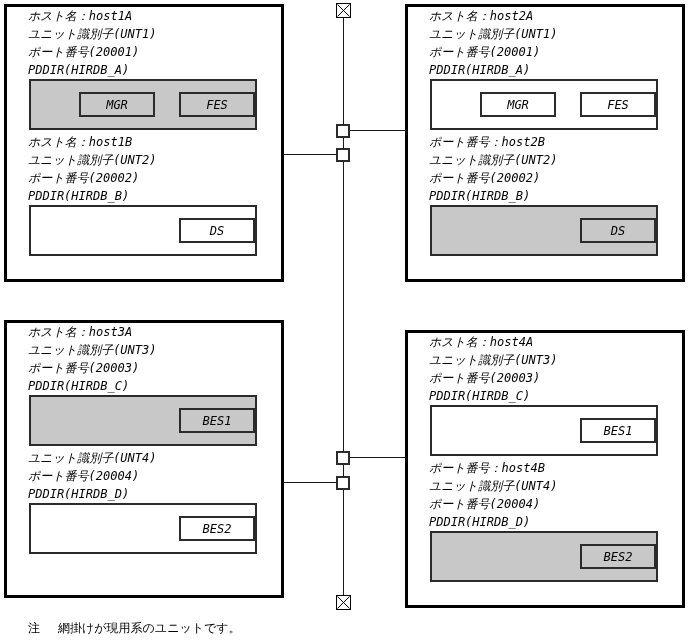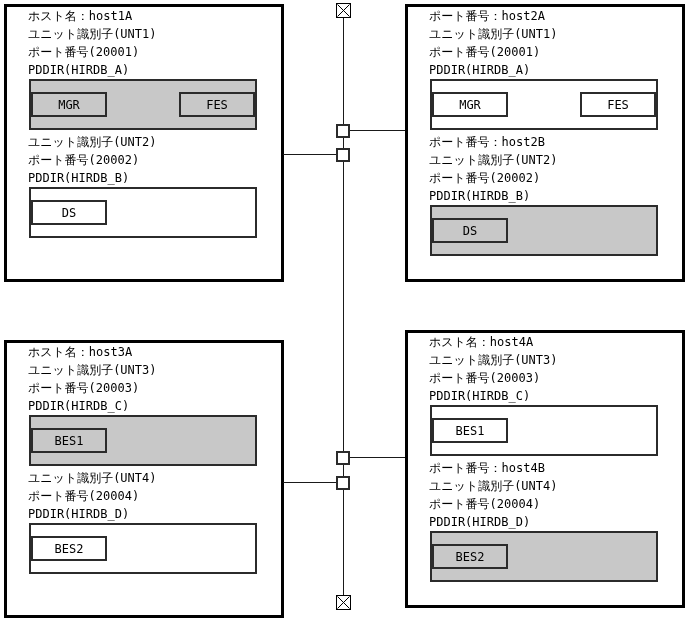--- a/index.html
+++ b/index.html
@@ -1,31 +1,31 @@
 <!DOCTYPE html>
 <html><head>
 <meta charset="utf-8">
 <style>
   html,body{margin:0;padding:0;background:#fff;}
   body{font-family:"DejaVu Sans Mono","DejaVu Sans",monospace;color:#000;}
   .canvas{position:relative;width:689px;height:644px;background:#fff;overflow:hidden;}
 
   
   .host-box{position:absolute;box-sizing:border-box;width:280px;height:278px;
-            border:3px solid #000;background:#fff;padding:0 0 12px 21px;}
+            border:3px solid #000;background:#fff;padding:0 0 12px 21px;font-style:italic;}
   .p1{left:4px;top:4px}
   .p2{left:405px;top:4px}
-  .p3{left:4px;top:340px}
+  .p3{left:4px;top:320px}
   .p4{left:405px;top:330px}
 
   .info{font-size:12px;line-height:18px;white-space:pre;letter-spacing:0;}
 
   .unit{box-sizing:border-box;width:228px;height:51px;margin:0 16px 3px 1px;
         border:2px solid #2b2b2b;background:#fff;
-        display:flex;align-items:center;justify-content:space-between;gap:24px;}
+        display:flex;align-items:center;justify-content:flex-end;gap:24px;}
   .unit.shaded{background-color:#fff;
         background-image:radial-gradient(#000 0.55px,transparent 0.75px);
         background-size:2px 2px;}
   .comp{box-sizing:border-box;width:76px;height:25px;border:2px solid #2b2b2b;
         display:flex;align-items:center;justify-content:center;
         font-size:12px;background:#fff;}
   .unit.shaded .comp{background:transparent;}
 
   
   .trunk{position:absolute;left:343px;top:17px;width:1px;height:578px;background:#1a1a1a;}
@@ -58,32 +58,33 @@
       <div class="info">ホスト名：host1A</div>
       <div class="info">ユニット識別子(UNT1)</div>
       <div class="info">ポート番号(20001)</div>
       <div class="info">PDDIR(HIRDB_A)</div>
       <div class="unit shaded">
         <div class="comp">MGR</div>
         <div class="comp">FES</div>
       </div>
     </div>
     <div>
+      <div class="info">ホスト名：host1B</div>
       <div class="info">ユニット識別子(UNT2)</div>
       <div class="info">ポート番号(20002)</div>
       <div class="info">PDDIR(HIRDB_B)</div>
       <div class="unit">
         <div class="comp">DS</div>
       </div>
     </div>
   </div>
 
   <div class="host-box p2">
     <div>
-      <div class="info">ポート番号：host2A</div>
+      <div class="info">ホスト名：host2A</div>
       <div class="info">ユニット識別子(UNT1)</div>
       <div class="info">ポート番号(20001)</div>
       <div class="info">PDDIR(HIRDB_A)</div>
       <div class="unit">
         <div class="comp">MGR</div>
         <div class="comp">FES</div>
       </div>
     </div>
     <div>
       <div class="info">ポート番号：host2B</div>
@@ -154,14 +155,17 @@
       <rect x="0.5" y="0.5" width="14" height="14" fill="#fff" stroke="#000"></rect>
       <path d="M1.5 1.5 L13.5 13.5 M13.5 1.5 L1.5 13.5" stroke="#000" stroke-width="1" fill="none"></path>
     </svg>
   </span>
 
   <div class="tap t1"></div>
   <div class="tap t2"></div>
   <div class="tap t3"></div>
   <div class="tap t4"></div>
 
+  <div class="note">
+    <span class="nlabel">注</span><span>網掛けが現用系のユニットです。</span>
+  </div>
 
 </div>
 
 </body></html>

